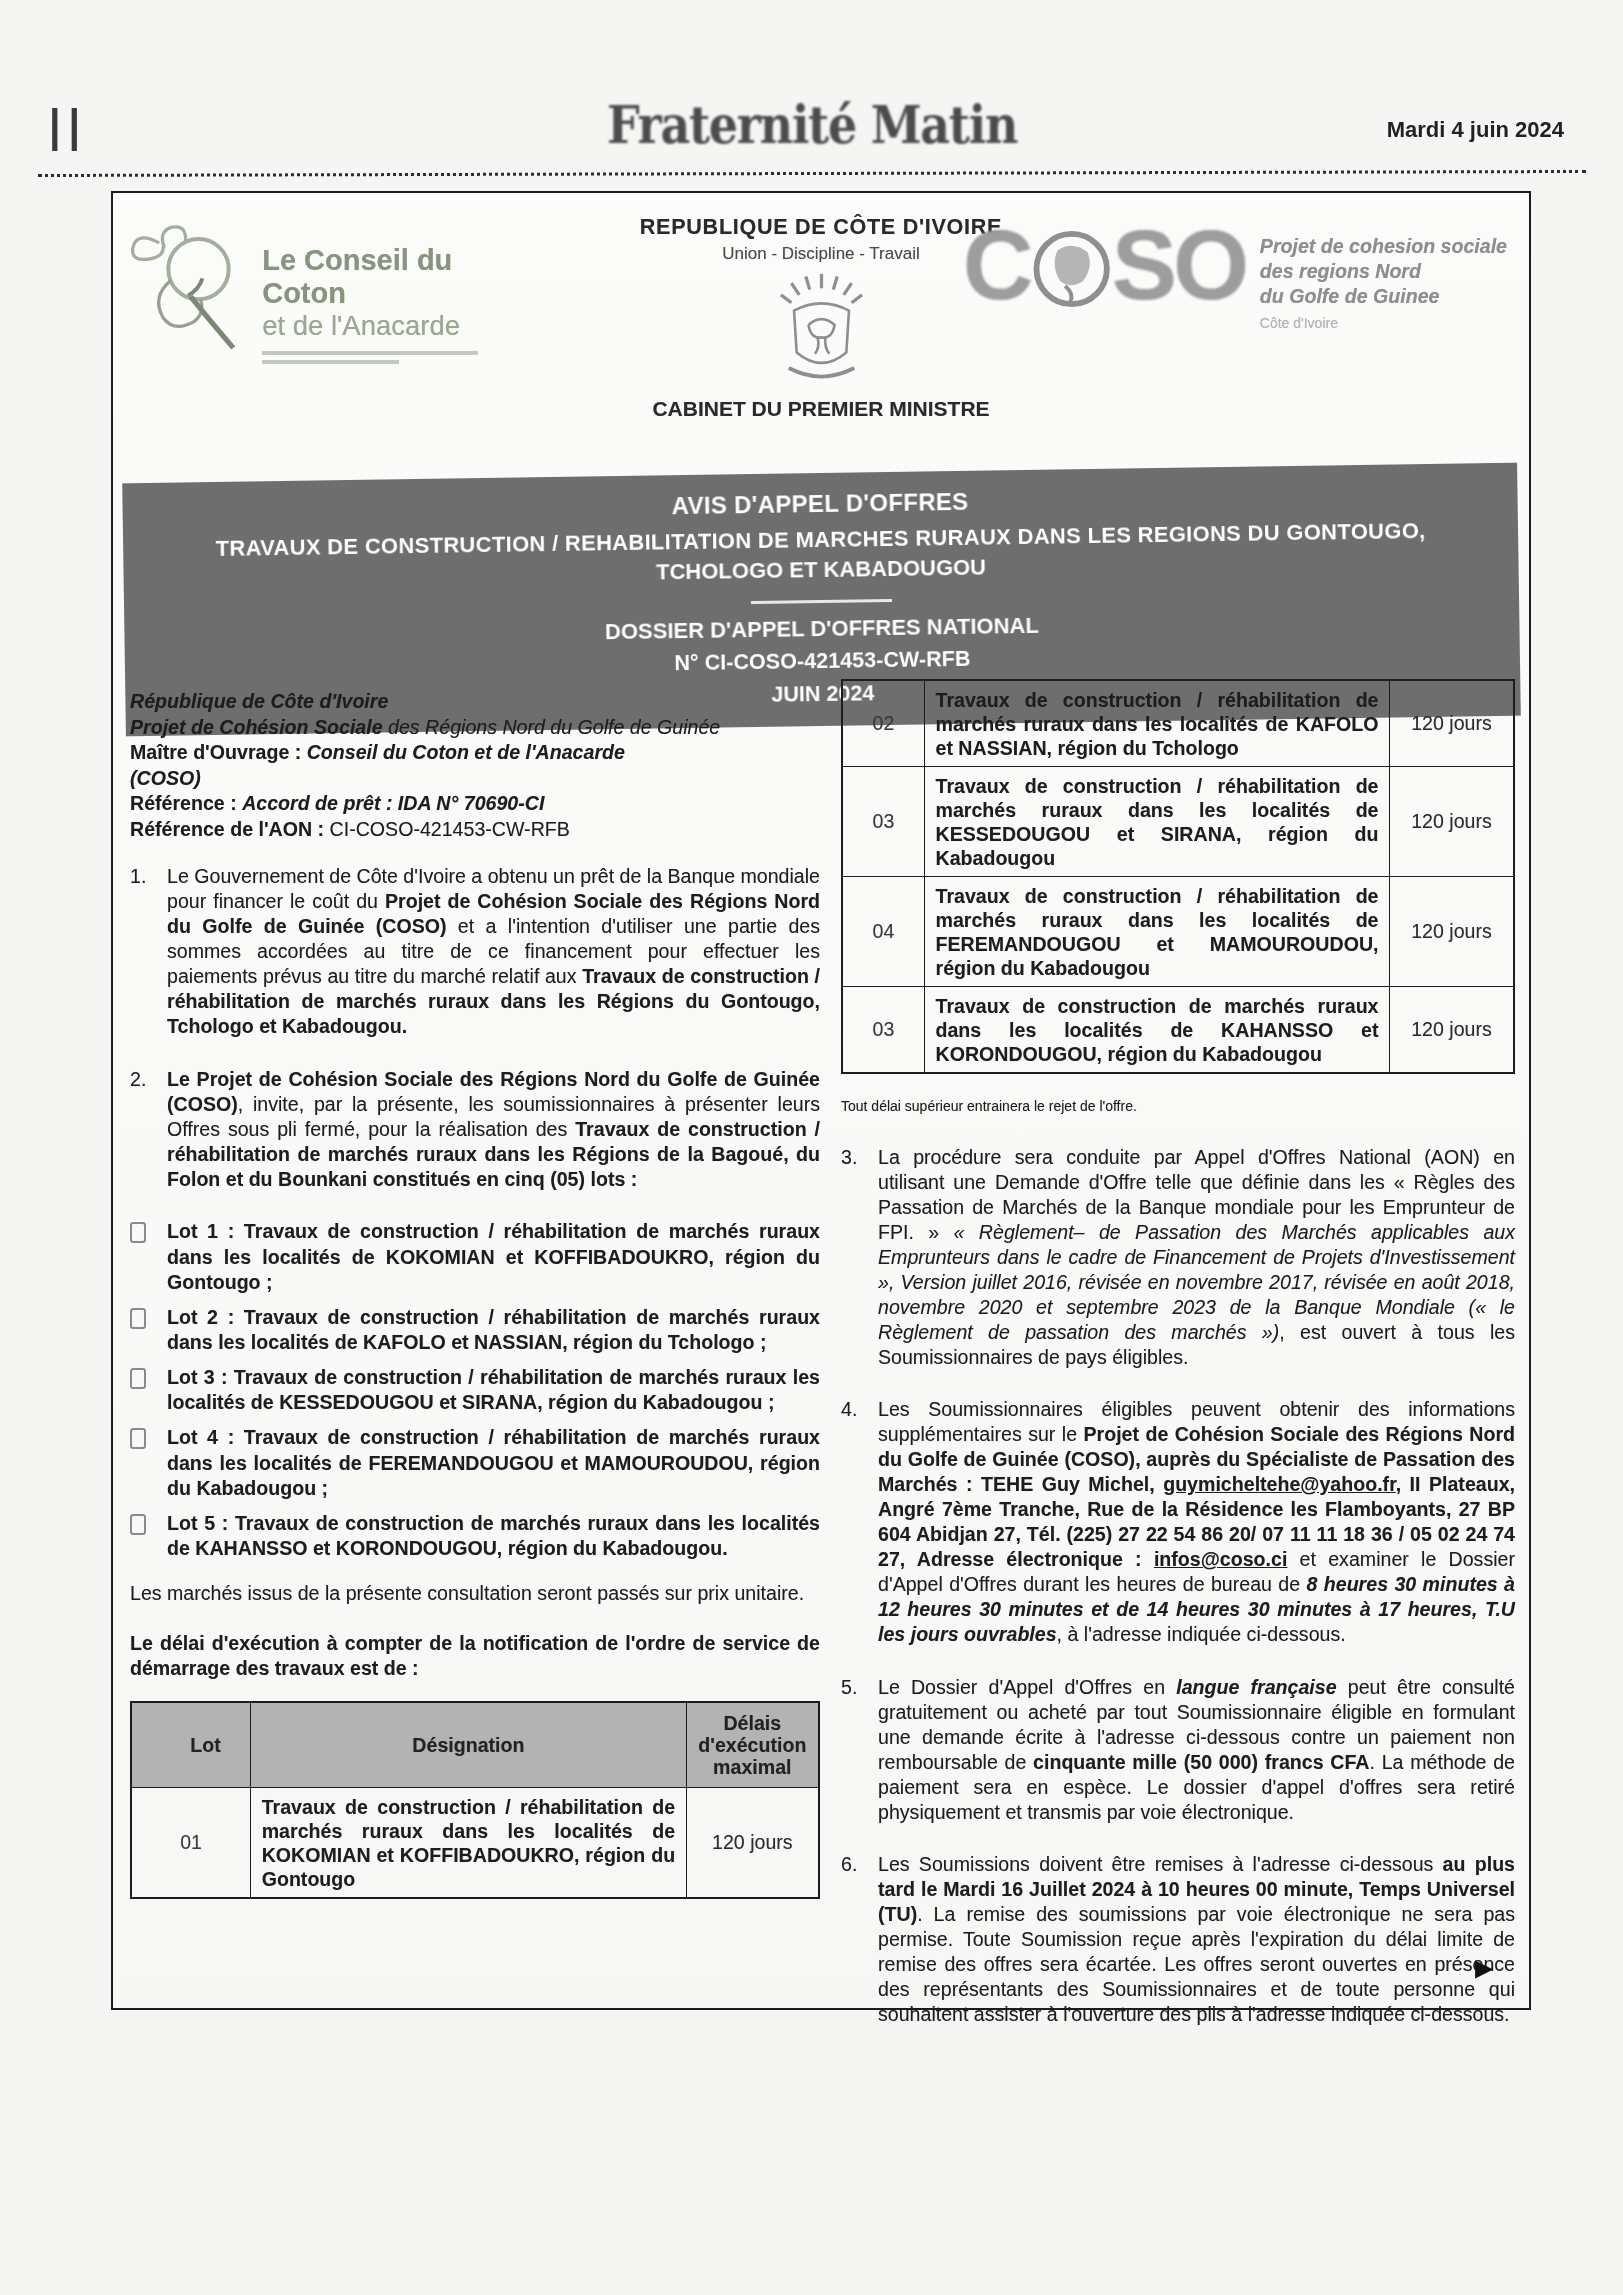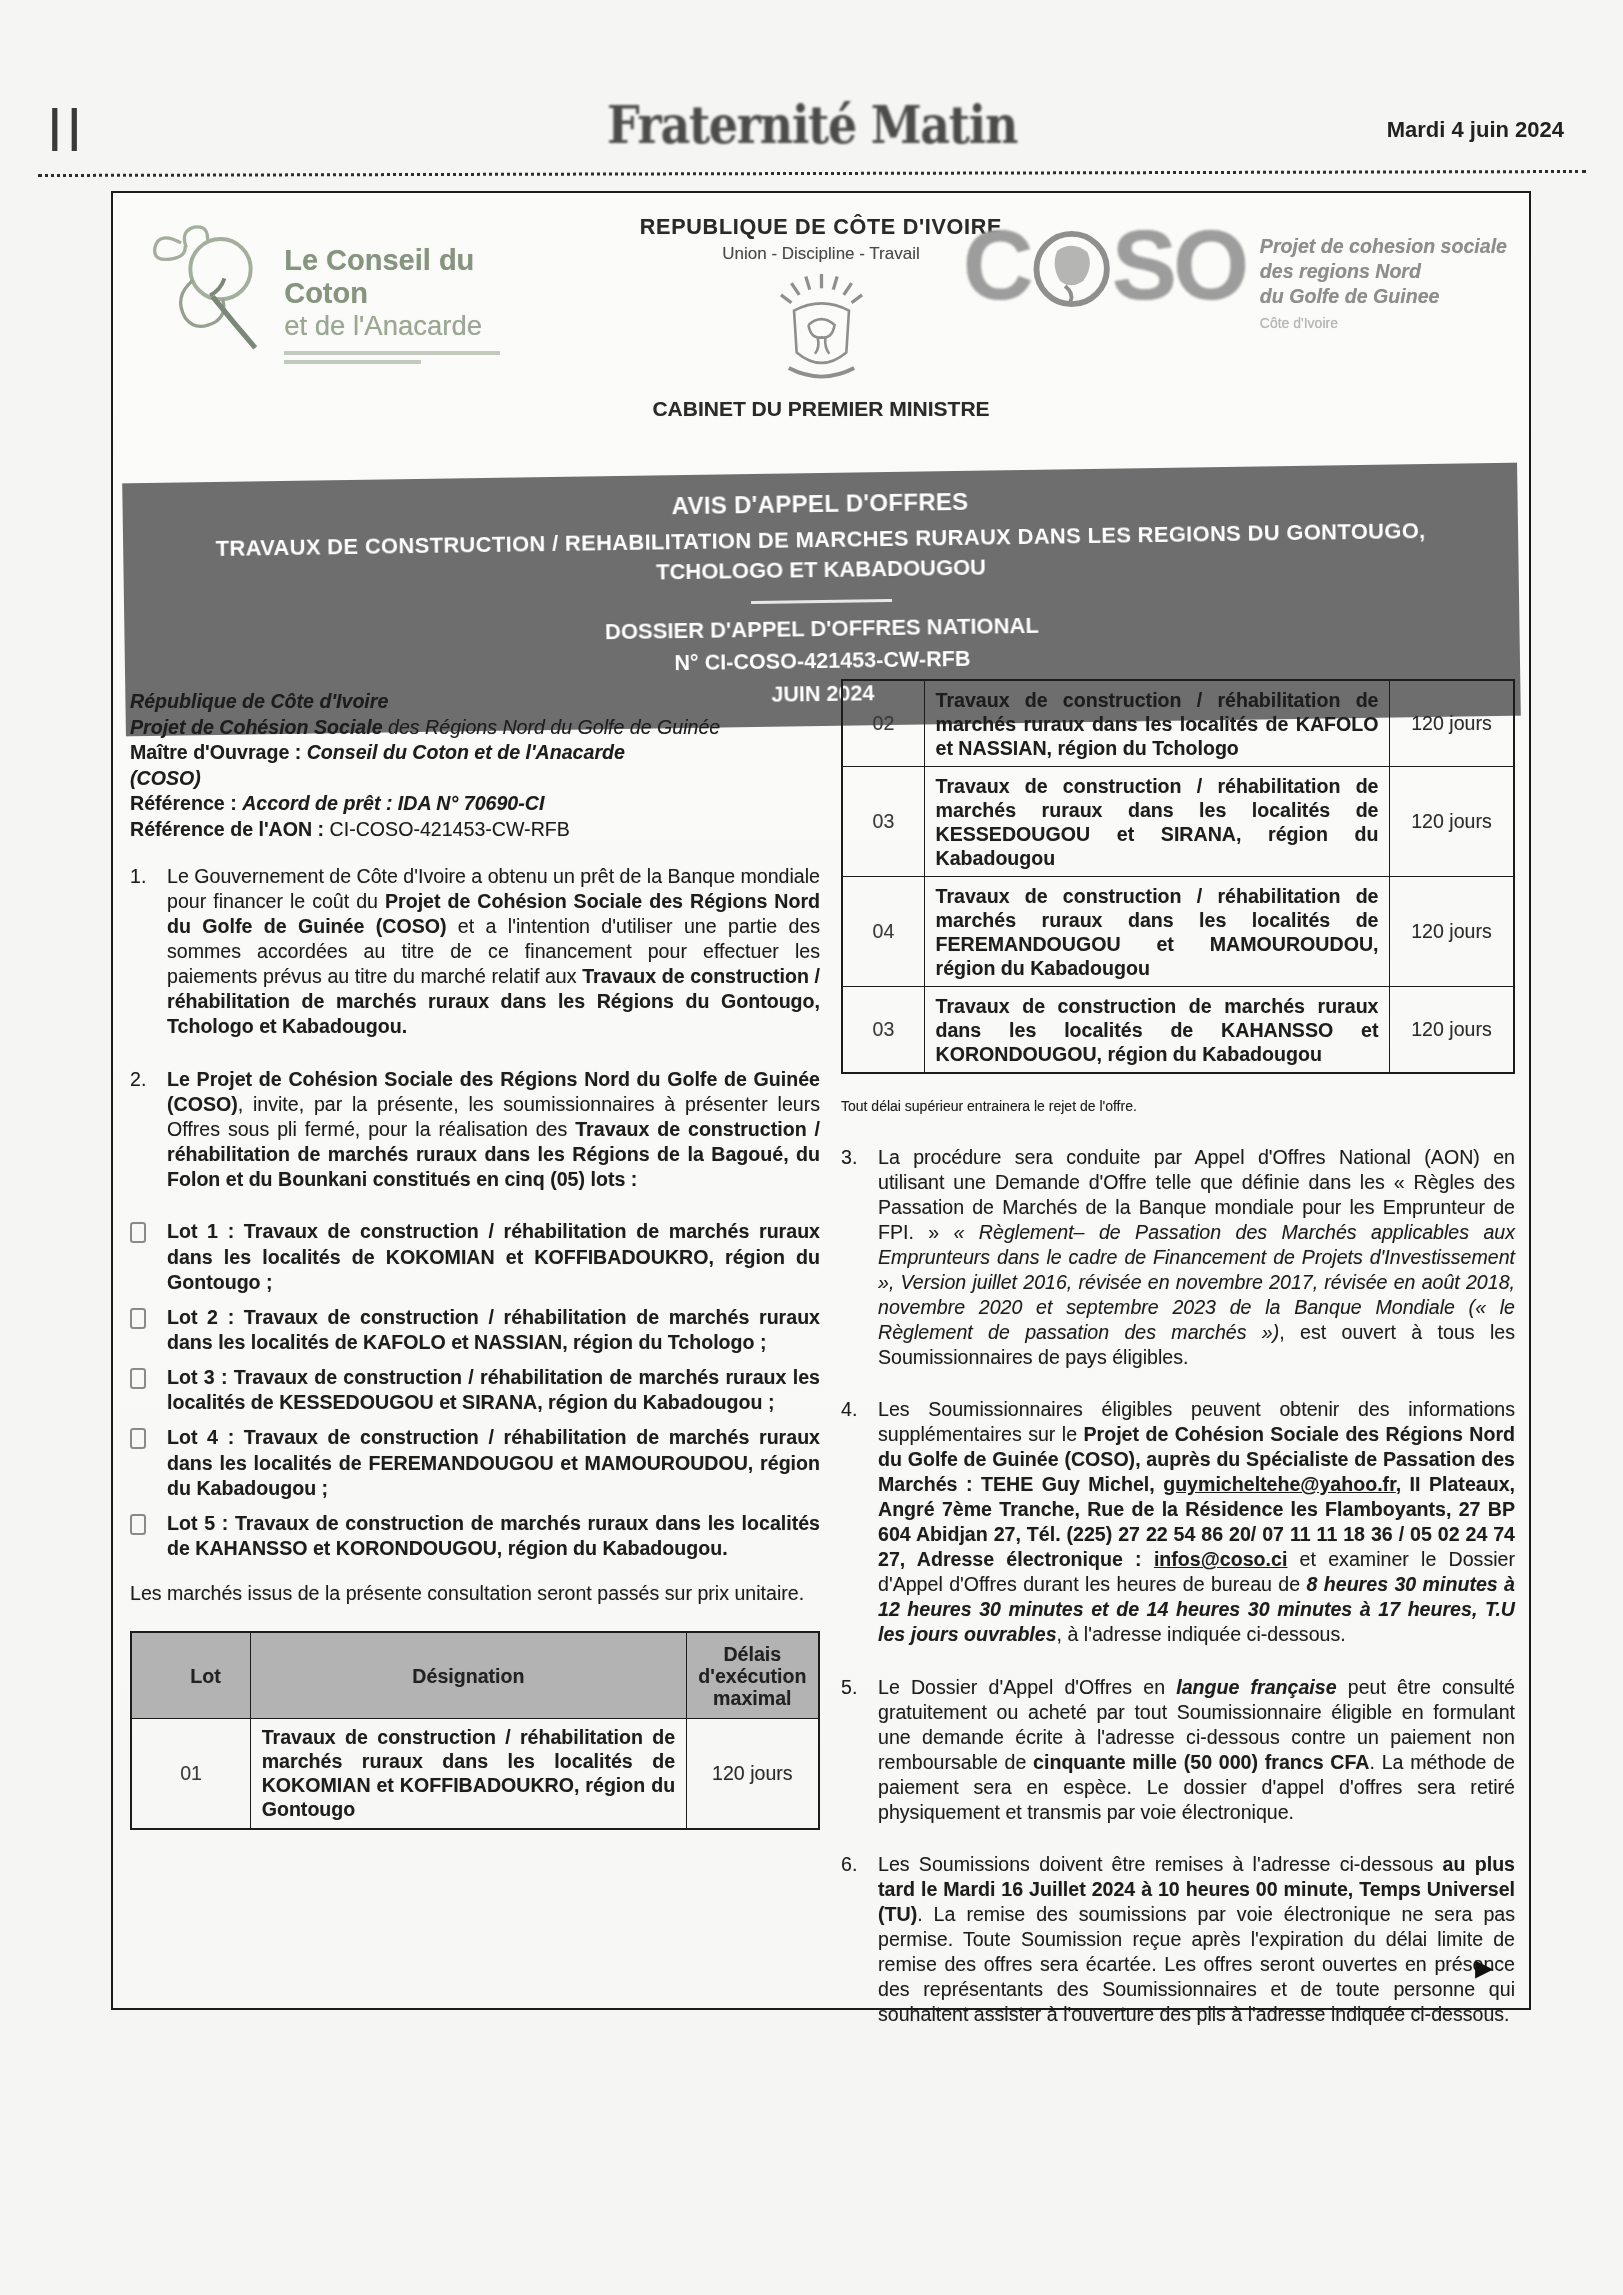--- a/index.html
+++ b/index.html
@@ -9,21 +9,21 @@
     font-family:"Liberation Sans",sans-serif;
   }
   
   .page-number{position:absolute;left:47px;top:97px;font-size:56px;font-weight:400;color:#3a3a3a;letter-spacing:3.9px;transform:scaleY(1.12);filter:blur(0.4px);}
   .masthead{position:absolute;left:50%;top:98px;transform:translateX(-50%) scaleY(1.12);font-family:"DejaVu Serif",serif;font-size:46px;font-weight:700;color:#4c4c4c;letter-spacing:-1.3px;filter:blur(0.9px);white-space:nowrap;}
   .edition-date{position:absolute;right:60px;top:117px;font-size:22px;font-weight:700;color:#222;filter:blur(0.3px);}
   .dotted-rule{position:absolute;left:38px;right:38px;top:172px;border-top:3.9px dotted #2e2e2e;height:0;transform:rotate(-.15deg);}
   
   .doc-frame{position:absolute;left:111px;top:191px;width:1416px;height:1815px;border:2px solid #1c1c1c;background:linear-gradient(180deg,#fbfbf9,#f7f7f5);text-shadow:0 0 0.7px rgba(25,25,25,.30);}
   
-  .conseil-logo{position:absolute;left:34px;top:25px;width:419px;display:flex;justify-content:center;}
+  .conseil-logo{position:absolute;left:12px;top:25px;width:419px;display:flex;justify-content:center;}
   .conseil-text{margin-left:9.2px;padding-top:26px;}
   .conseil-line1{font-size:29px;font-weight:700;color:#86957e;letter-spacing:0;filter:blur(0.3px);}
   .conseil-line2{font-size:27.5px;font-weight:400;color:#9aa892;filter:blur(0.5px);}
   .conseil-sub{margin-top:9.2px;}
   .conseil-sub .bar{height:3.9px;background:#c2c9bd;margin-bottom:5.2px;filter:blur(0.7px);}
   .republic-block{position:absolute;left:50%;top:21px;transform:translateX(-50%);width:720px;text-align:center;}
   .republic-title{font-size:21.6px;font-weight:700;letter-spacing:0.7px;color:#2a2a2a;filter:blur(0.3px);}
   .republic-motto{font-size:17px;color:#4a4a4a;margin-top:3.9px;filter:blur(0.3px);}
   .coat{margin:6.5px auto 3.9px;}
   .cabinet-line{font-size:21px;font-weight:700;color:#2a2a2a;margin-top:2.6px;filter:blur(0.3px);}
@@ -199,20 +199,21 @@
         <div class="lot-bullet-cell"><span class="lot-bullet"></span></div>
         <div class="lot-text">Lot 4 : Travaux de construction / réhabilitation de marchés ruraux dans les localités de FEREMANDOUGOU et MAMOUROUDOU, région du Kabadougou ;</div>
       </div>
       <div class="lot-item">
         <div class="lot-bullet-cell"><span class="lot-bullet"></span></div>
         <div class="lot-text">Lot 5 : Travaux de construction de marchés ruraux dans les localités de KAHANSSO et KORONDOUGOU, région du Kabadougou.</div>
       </div>
     </div>
 
     <div class="plain-note">Les marchés issus de la présente consultation seront passés sur prix unitaire.</div>
+    <div class="bold-note">Le délai d'exécution à compter de la notification de l'ordre de service de démarrage des travaux est de :</div>
 
     <table class="exec">
       <tbody>
           <tr>
         <th class="h-cell" style="width:79px;padding-left:34px;">Lot</th>
         <th class="h-cell">Désignation</th>
         <th class="h-cell" style="width:121px;">Délais d'exécution maximal</th>
       </tr>
       <tr>
         <td class="lot-cell">01</td>

